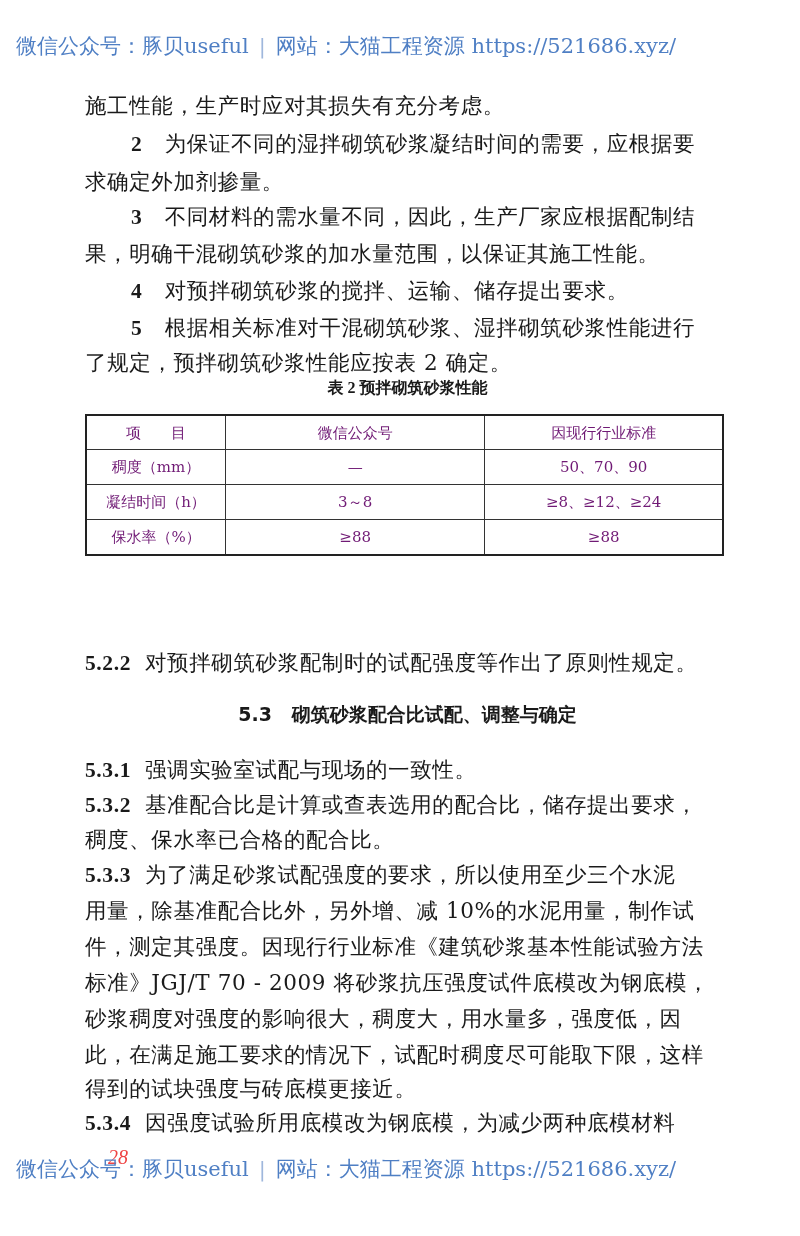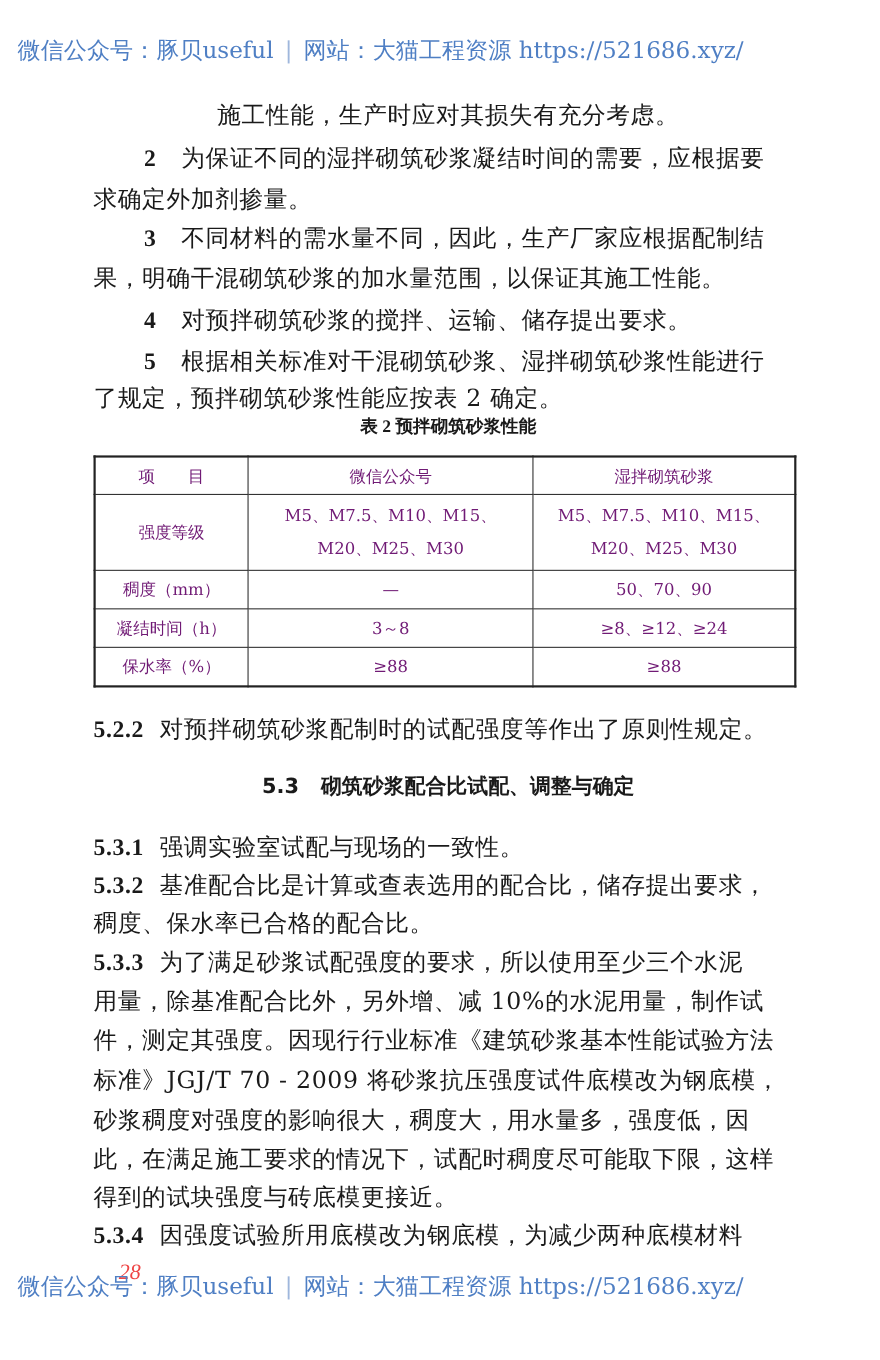--- a/index.html
+++ b/index.html
@@ -58,21 +58,21 @@
 </style>
 </head>
 <body>
 
 <div class="watermark wm-top">
   <span>微信公众号：豚贝useful</span><span class="wm-sep">|</span><span>网站：大猫工程资源 https://521686.xyz/</span>
 </div>
 
 <div class="page-body">
 
-  <div class="para" style="top:88px;text-align:center;">
+  <div class="para" style="top:88px;">
     <span>施工性能，生产时应对其损失有充分考虑。</span>
   </div>
 
   <div class="para indent" style="top:126px;">
     <span class="num">2</span>&nbsp;&nbsp;&nbsp;<span>为保证不同的湿拌砌筑砂浆凝结时间的需要，应根据要</span>
   </div>
   <div class="para" style="top:164px;">
     <span>求确定外加剂掺量。</span>
   </div>
 
@@ -94,32 +94,21 @@
     <span>了规定，预拌砌筑砂浆性能应按表 2 确定。</span>
   </div>
 
   <div class="table-title">表 2  预拌砌筑砂浆性能</div>
 
   <table class="perf">
     <tbody>
         <tr class="r-head">
       <td class="col1">项　　目</td>
       <td class="col2">微信公众号</td>
-      <td class="col3">湿拌砌筑砂浆</td>
-    </tr>
-    <tr class="r-strength">
-      <td>强度等级</td>
-      <td>
-        <div>M5、M7.5、M10、M15、</div>
-        <div>M20、M25、M30</div>
-      </td>
-      <td>
-        <div>M5、M7.5、M10、M15、</div>
-        <div>M20、M25、M30</div>
-      </td>
+      <td class="col3">因现行行业标准</td>
     </tr>
     <tr class="r-std">
       <td>稠度（mm）</td>
       <td class="dash">—</td>
       <td>50、70、90</td>
     </tr>
     <tr class="r-std">
       <td>凝结时间（h）</td>
       <td>3～8</td>
       <td>≥8、≥12、≥24</td>

